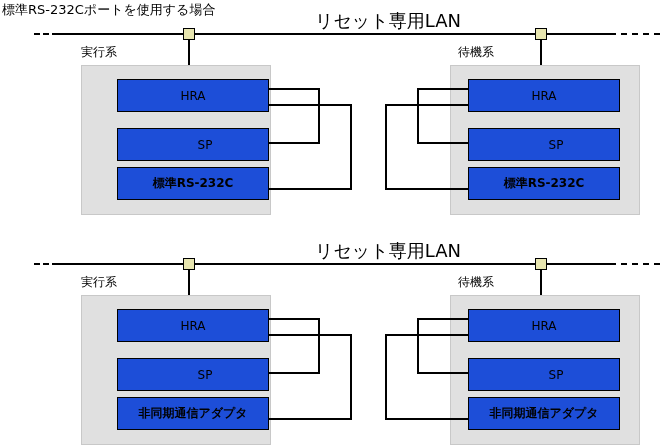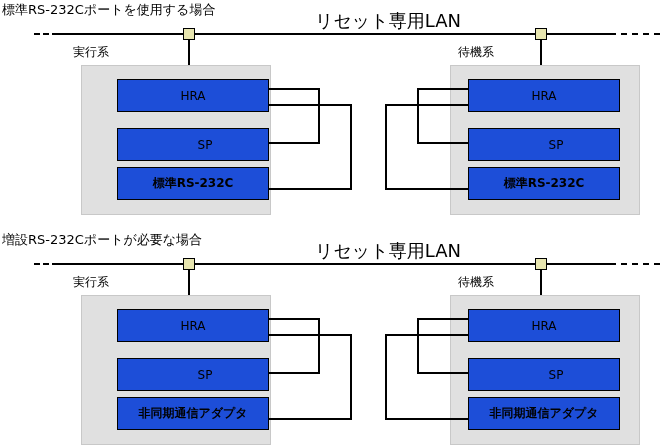--- a/index.html
+++ b/index.html
@@ -101,21 +101,21 @@
   .drop-right { left: 540px; }
 
   
   .system-label {
     position: absolute;
     top: 45px;
     font-size: 12px;
     line-height: 15px;
     white-space: nowrap;
   }
-  .label-left  { left: 73px; }
+  .label-left  { left: 81px; }
   .label-right { left: 458px; }
 
   
   .chassis {
     position: absolute;
     top: 65px;
     width: 190px;
     height: 150px;
     background: #e0e0e0;
     border: 1px solid #c8c8c8;
@@ -243,21 +243,20 @@
     <div class="wr-a"></div>
     <div class="wr-b"></div>
     <div class="wr-c"></div>
     <div class="wr-d"></div>
     <div class="wr-e"></div>
     <div class="wr-f"></div>
   </div>
 
   <div class="section" id="section-1">
 
-    <div class="section-title">増設RS-232Cポートが必要な場合</div>
 
     <div class="lan-dash-left"></div>
     <div class="lan-line"></div>
     <div class="lan-dash-right"></div>
 
     <div class="lan-label">リセット専用LAN</div>
 
     <div class="lan-node node-left"></div>
     <div class="lan-node node-right"></div>
 

